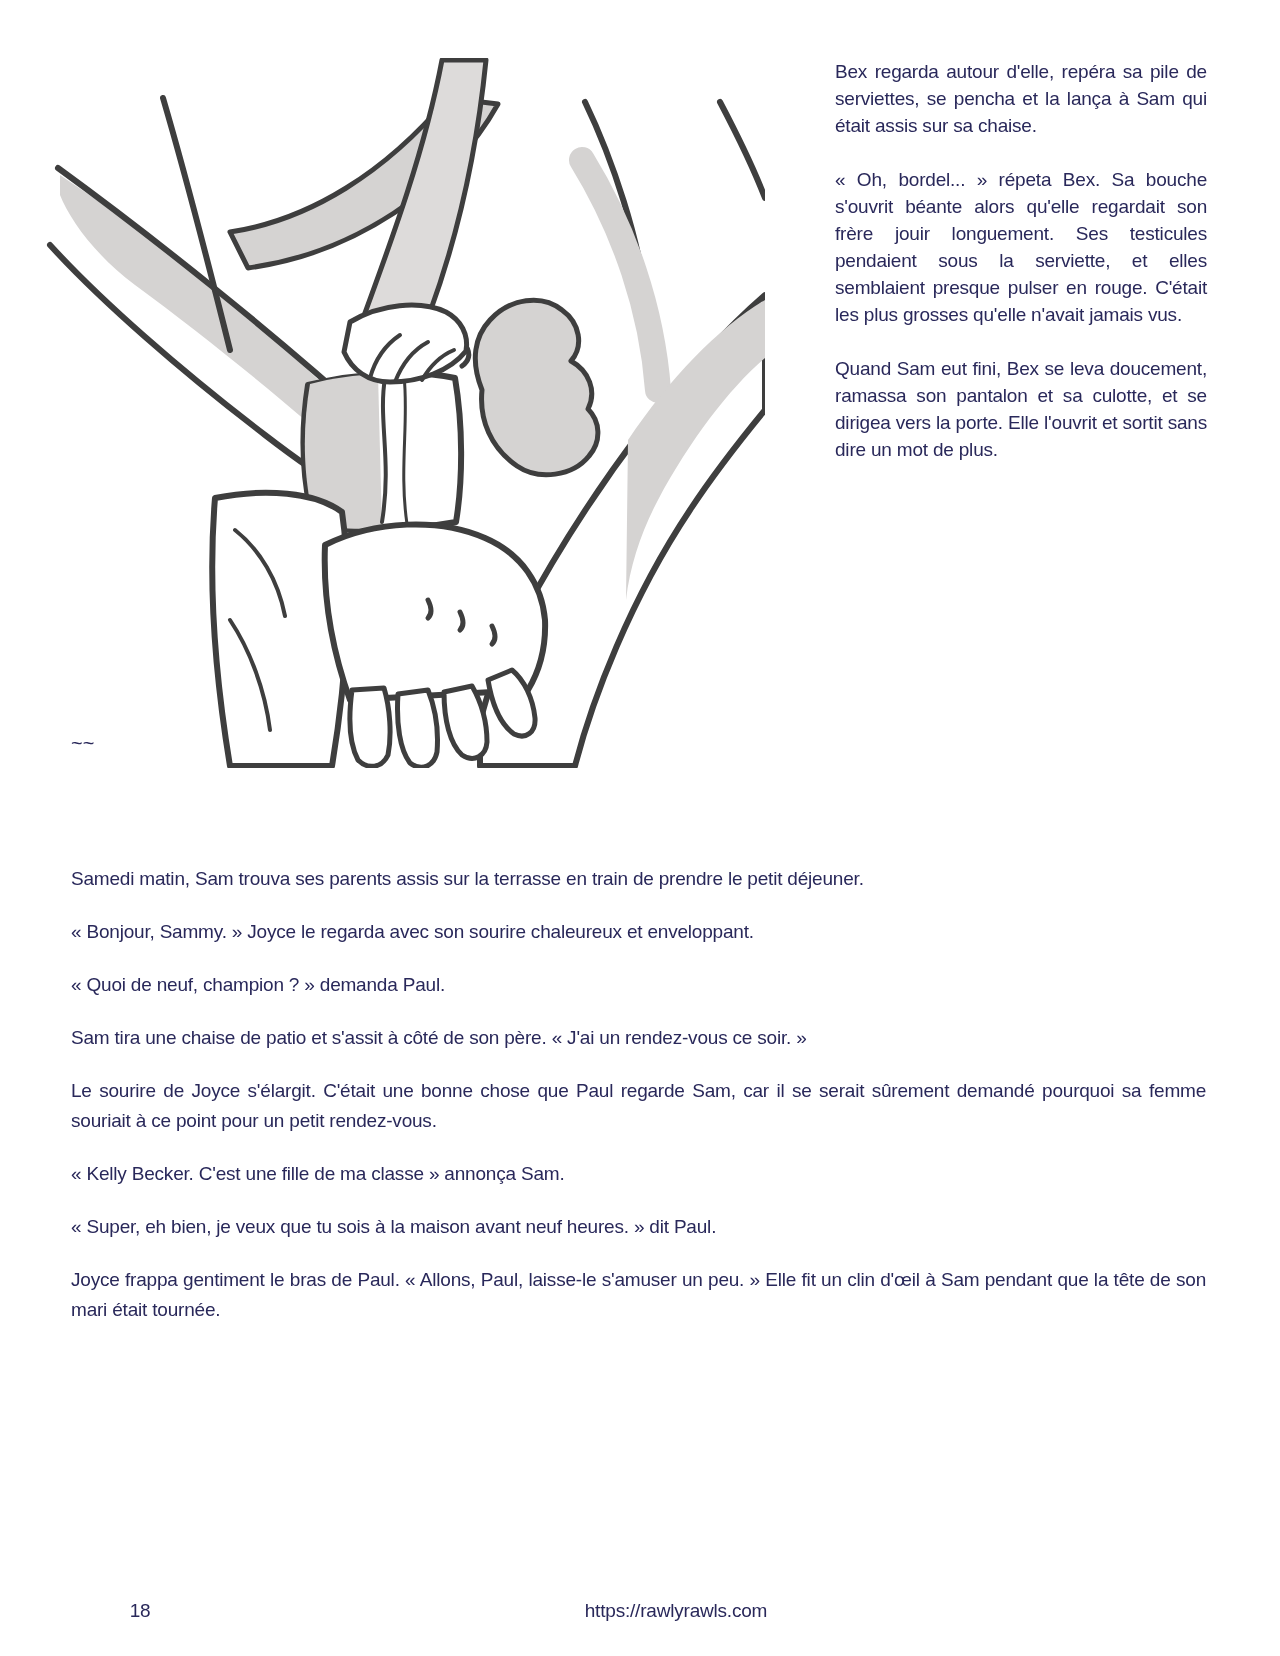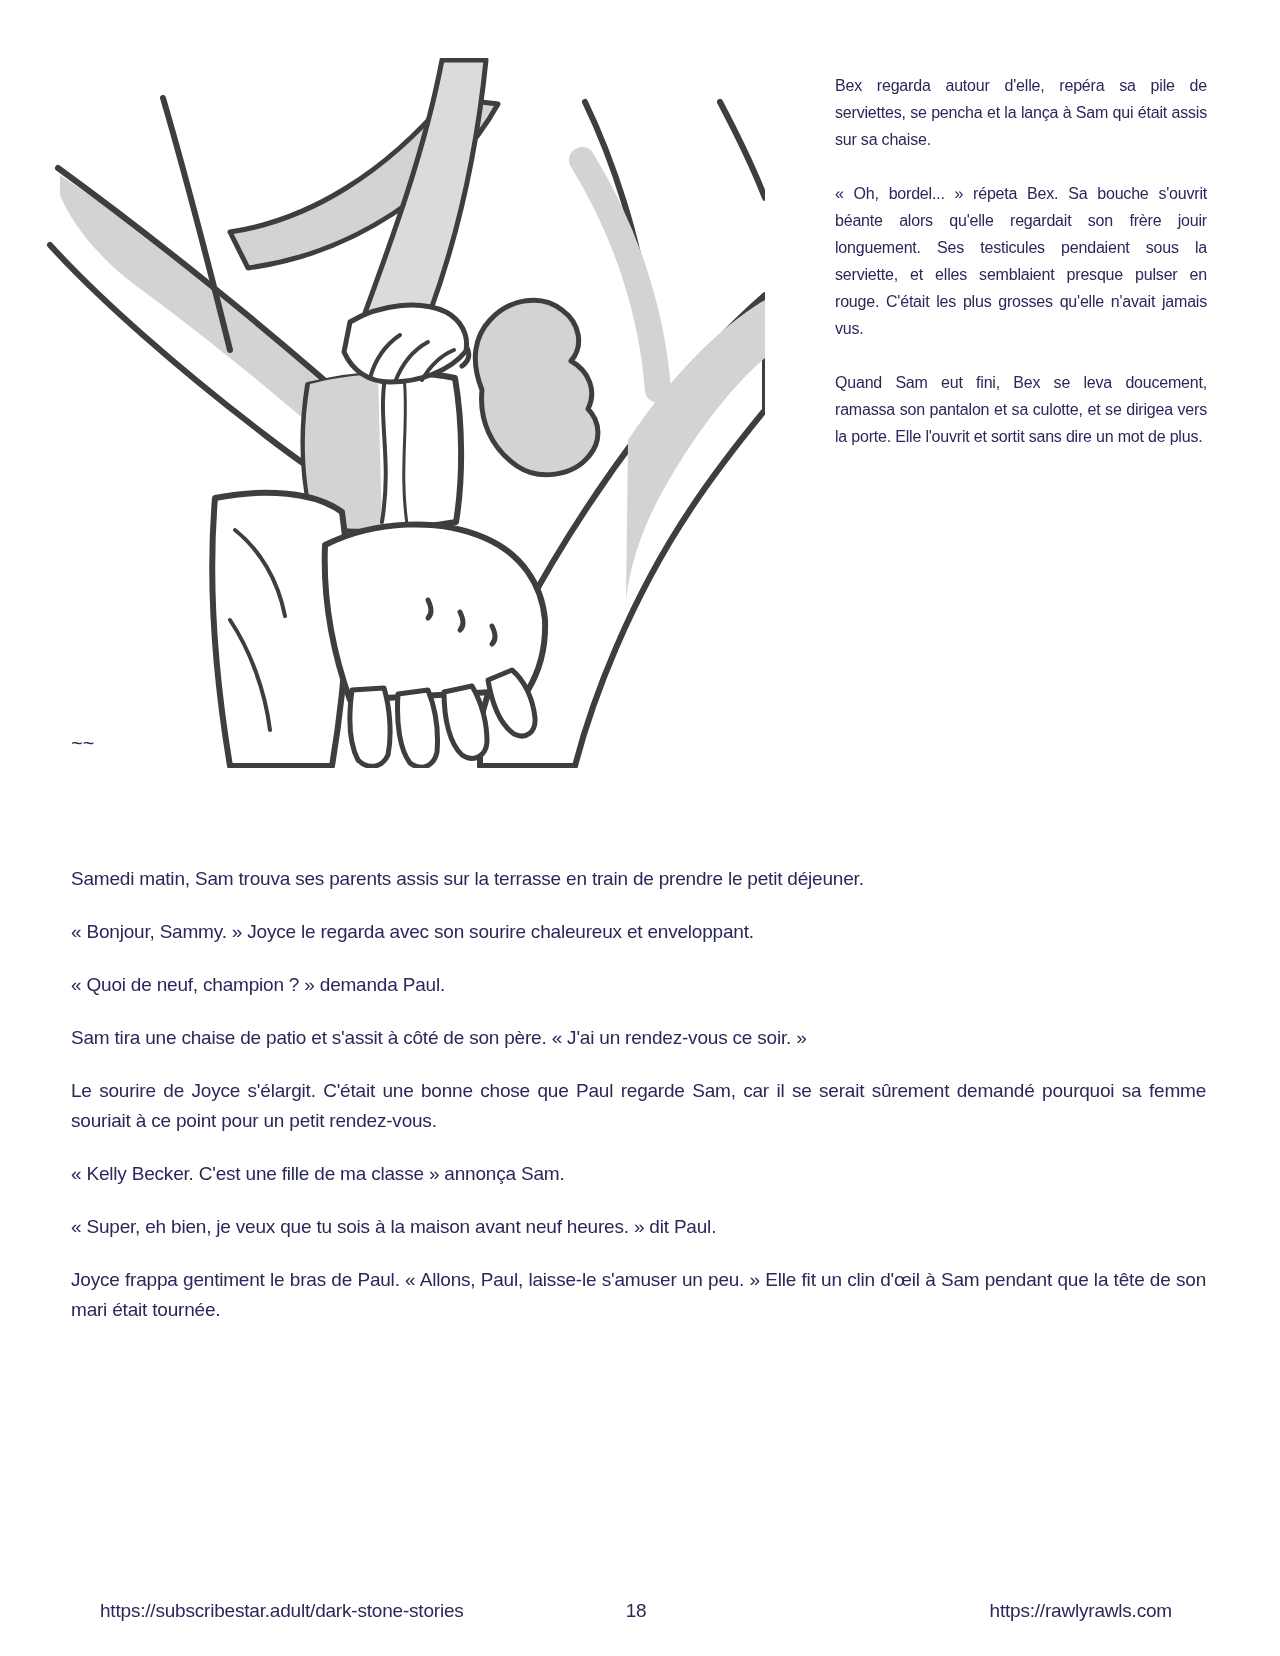--- a/index.html
+++ b/index.html
@@ -9,22 +9,22 @@
     position:relative;
     font-family:"Liberation Sans","DejaVu Sans",sans-serif;
     color:#29285a;
     overflow:hidden;
   }
   .illustration{
     position:absolute;left:30px;top:58px;width:735px;height:710px;
   }
   .illustration svg{width:100%;height:100%;display:block;}
   .column{
-    position:absolute;left:835px;top:72px;width:372px;
-    font-size:16px;line-height:27px;text-align:justify;
+    position:absolute;left:835px;top:58px;width:372px;
+    font-size:19px;line-height:27px;text-align:justify;
     letter-spacing:-0.2px;
   }
   .column p{margin:0 0 27px 0;}
   .separator{
     position:absolute;left:71px;top:730px;
     font-size:20px;line-height:27px;
   }
   .bodytext{
     position:absolute;left:71px;top:864px;width:1135px;
     font-size:19px;line-height:30px;text-align:justify;
@@ -32,21 +32,21 @@
   }
   .bodytext p{margin:0 0 23px 0;}
   .footer{
     position:absolute;left:0;right:0;top:1600px;
     padding:0 108px 0 100px;
     display:flex;align-items:baseline;
     font-size:19px;letter-spacing:-0.2px;
   }
   .footer .left{flex:1;text-align:left;}
   .footer .center{width:80px;text-align:center;}
-  .footer .right{flex:1;text-align:right;}
+  .footer .right{flex:1;text-align:center;}
 </style>
 </head>
 <body>
 
 <div class="illustration">
   <svg viewBox="0 0 735 706" xmlns="http://www.w3.org/2000/svg" fill="none" stroke-linecap="round" stroke-linejoin="round">
 
     <path d="M 30 115 C 90 155 170 215 250 285 C 290 320 320 350 340 375 L 318 398 C 268 352 180 280 105 225 C 65 195 40 160 30 135 Z" fill="#d5d3d2"></path>
 
     <path d="M 200 172 C 280 160 356 112 418 38 L 468 44 C 420 130 322 194 218 208 Z" fill="#d5d3d2" stroke="#3e3e3e" stroke-width="5"></path>
@@ -110,16 +110,15 @@
   <p>« Bonjour, Sammy. » Joyce le regarda avec son sourire chaleureux et enveloppant.</p>
   <p>« Quoi de neuf, champion ? » demanda Paul.</p>
   <p>Sam tira une chaise de patio et s'assit à côté de son père. « J'ai un rendez-vous ce soir. »</p>
   <p>Le sourire de Joyce s'élargit. C'était une bonne chose que Paul regarde Sam, car il se serait sûrement demandé pourquoi sa femme souriait à ce point pour un petit rendez-vous.</p>
   <p>« Kelly Becker. C'est une fille de ma classe » annonça Sam.</p>
   <p>« Super, eh bien, je veux que tu sois à la maison avant neuf heures. » dit Paul.</p>
   <p>Joyce frappa gentiment le bras de Paul. « Allons, Paul, laisse-le s'amuser un peu. » Elle fit un clin d'œil à Sam pendant que la tête de son mari était tournée.</p>
 </div>
 
 <div class="footer">
-  <span class="left">https://subscribestar.adult/dark-stone-stories</span>
   <span class="center">18</span>
   <span class="right">https://rawlyrawls.com</span>
 </div>
 
 </body></html>

